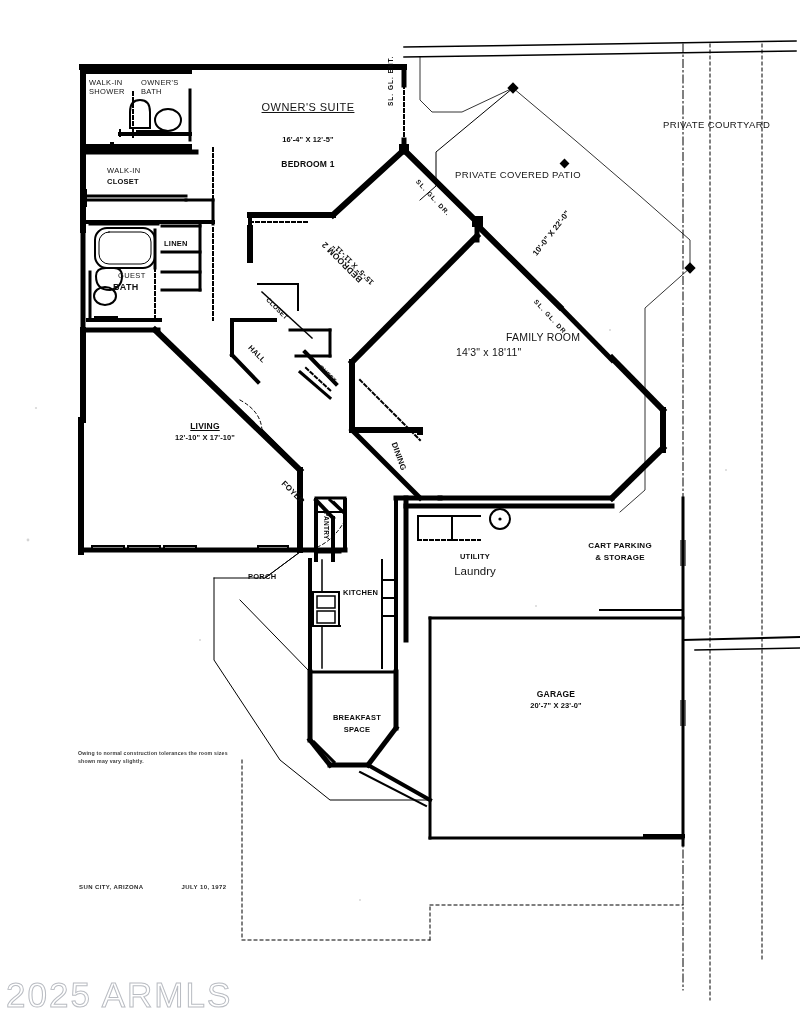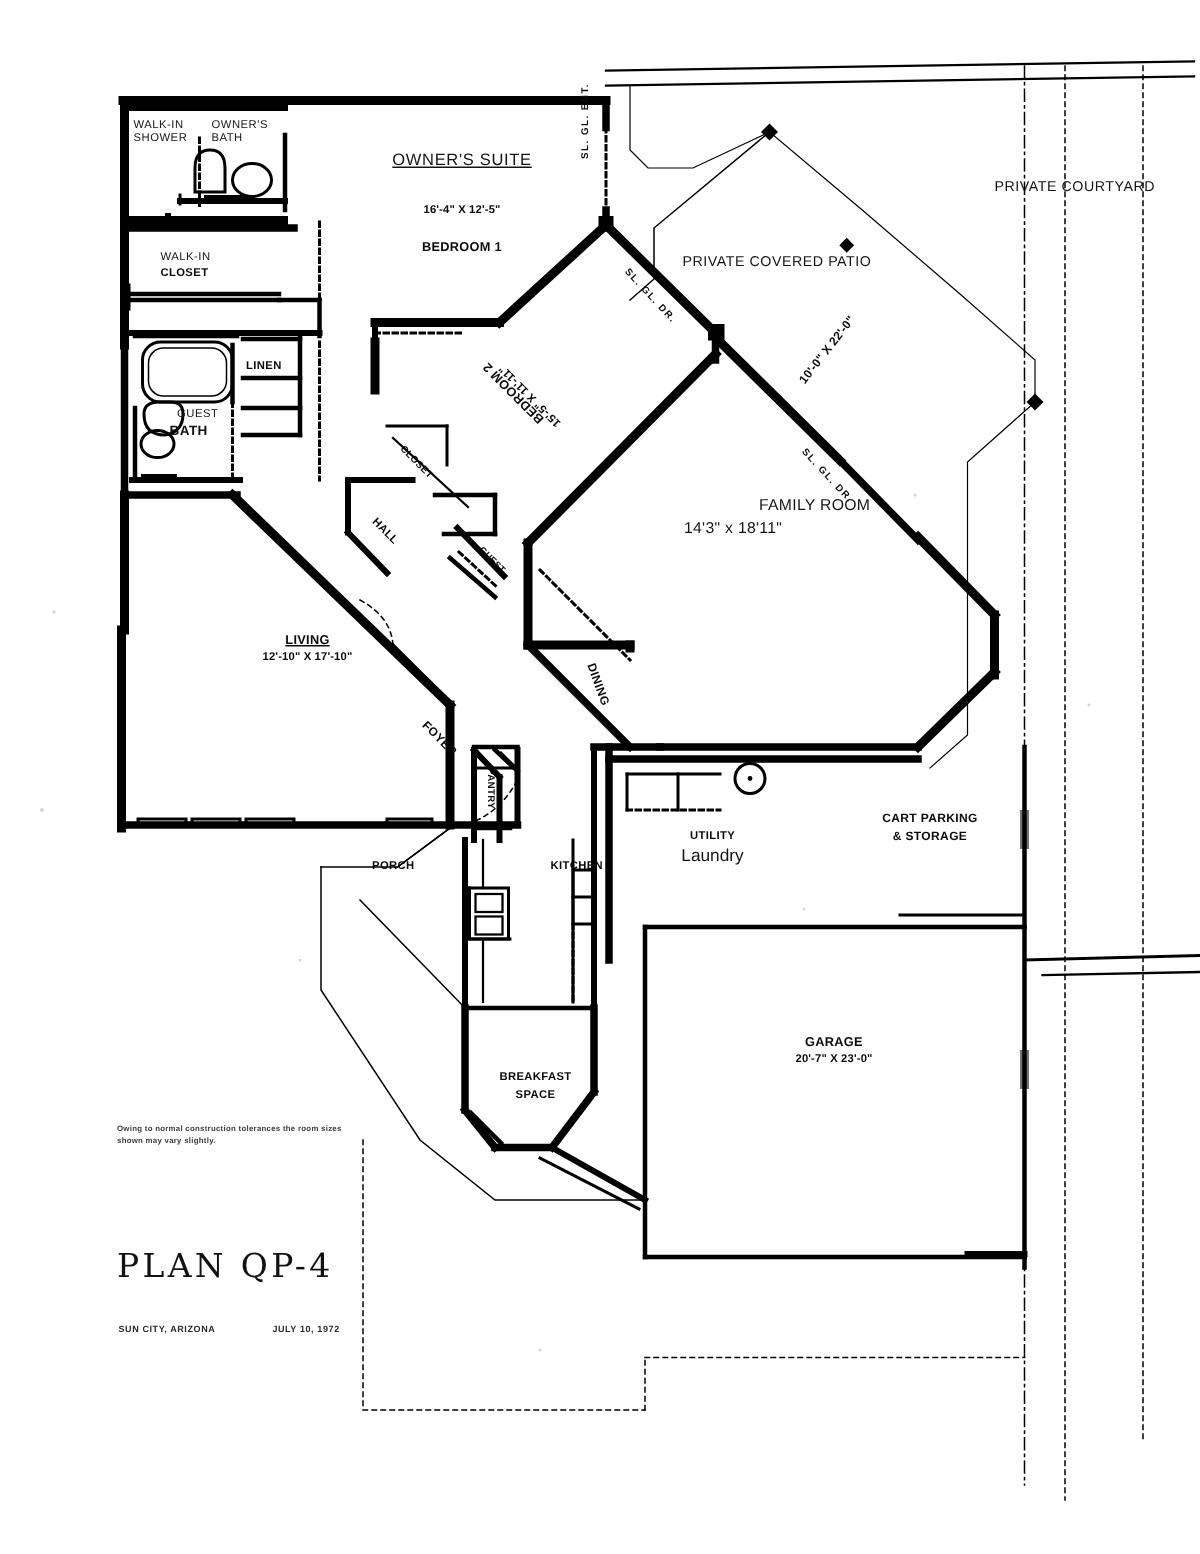--- a/index.html
+++ b/index.html
@@ -431,21 +431,21 @@
   <div class="lbl dim-bold center" style="left:150px; top:434px; width:110px;">12'-10" X 17'-10"</div>
 
   <div class="lbl small-caps-bold rot" style="left:286px; top:479px; transform:rotate(45deg); font-size:8px;">FOYER</div>
 
   <div class="lbl small-caps-bold rot" style="left:398px; top:441px; transform:rotate(70deg); font-size:8px;">DINING</div>
 
   <div class="lbl small-caps-bold rot" style="left:330px; top:512px; transform:rotate(90deg); font-size:6.5px;">PANTRY</div>
 
   <div class="lbl small-caps-bold" style="left:248px; top:573px;">PORCH</div>
 
-  <div class="lbl small-caps-bold" style="left:343px; top:573px;margin-left:24px;">KITCHEN</div>
+  <div class="lbl small-caps-bold" style="left:343px; top:589px;">KITCHEN</div>
 
   <div class="lbl small-caps-bold center" style="left:312px; top:714px; width:90px;">BREAKFAST</div>
   <div class="lbl small-caps-bold center" style="left:312px; top:726px; width:90px;">SPACE</div>
 
   <div class="lbl small-caps-bold center" style="left:435px; top:553px; width:80px;">UTILITY</div>
   <div class="lbl center" style="left:427px; top:565px; width:96px; font-size:11.5px; color:#141414;">Laundry</div>
 
   <div class="lbl small-caps-bold center" style="left:560px; top:541px; width:120px; font-size:8px;">CART PARKING</div>
   <div class="lbl small-caps-bold center" style="left:560px; top:553px; width:120px; font-size:8px;">&amp; STORAGE</div>
 
@@ -456,20 +456,20 @@
   <div class="lbl dim-bold rot" style="left:531px; top:252px; transform:rotate(-52deg); font-size:8px;">10'-0" X 22'-0"</div>
 
   <div class="lbl" style="left:663px; top:120px; font-size:9.5px; color:#141414; letter-spacing:.35px;">PRIVATE COURTYARD</div>
 
   <div class="lbl small-caps-bold rot" style="left:387px; top:106px; transform:rotate(-90deg); font-size:6.5px; letter-spacing:1px;">SL. GL. ENT.</div>
   <div class="lbl small-caps-bold rot" style="left:420px; top:178px; transform:rotate(47deg); font-size:6.5px; letter-spacing:1px;">SL. GL. DR.</div>
   <div class="lbl small-caps-bold rot" style="left:538px; top:298px; transform:rotate(47deg); font-size:6.5px; letter-spacing:1px;">SL. GL. DR.</div>
 
   <div id="disclaimer">Owing to normal construction tolerances the room sizes shown may vary slightly.</div>
 
-  <div id="plan-title">PLAN QP-4</div>
 
   <div id="plan-credit">
     <span>SUN CITY, ARIZONA</span><span class="gap"></span><span>JULY 10, 1972</span>
   </div>
 
+  <div id="watermark">2025 ARMLS</div>
 
 </div>
 
 </body></html>

